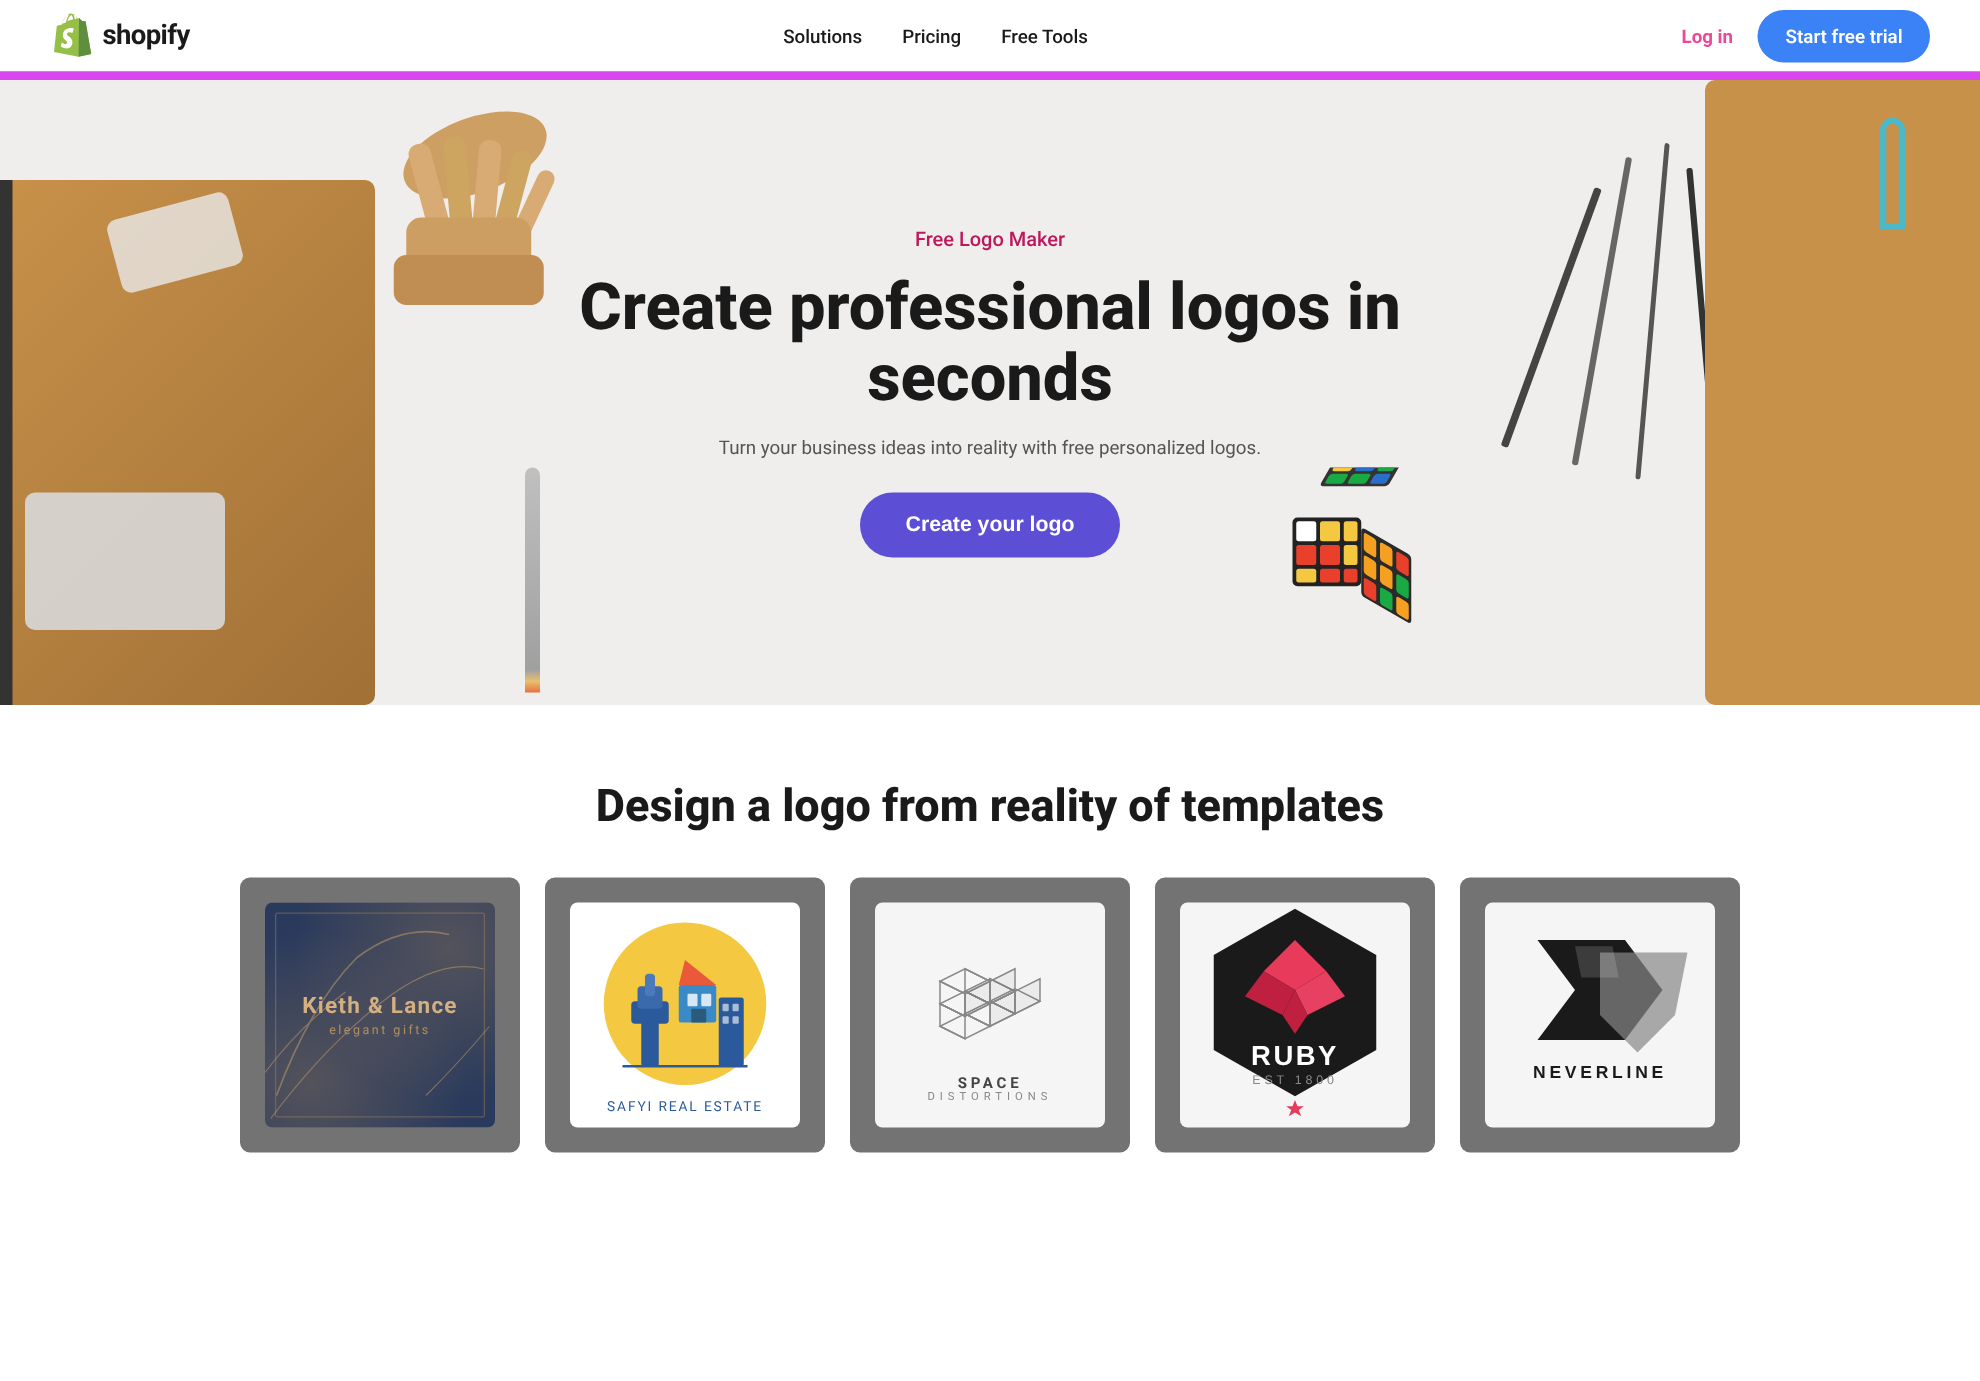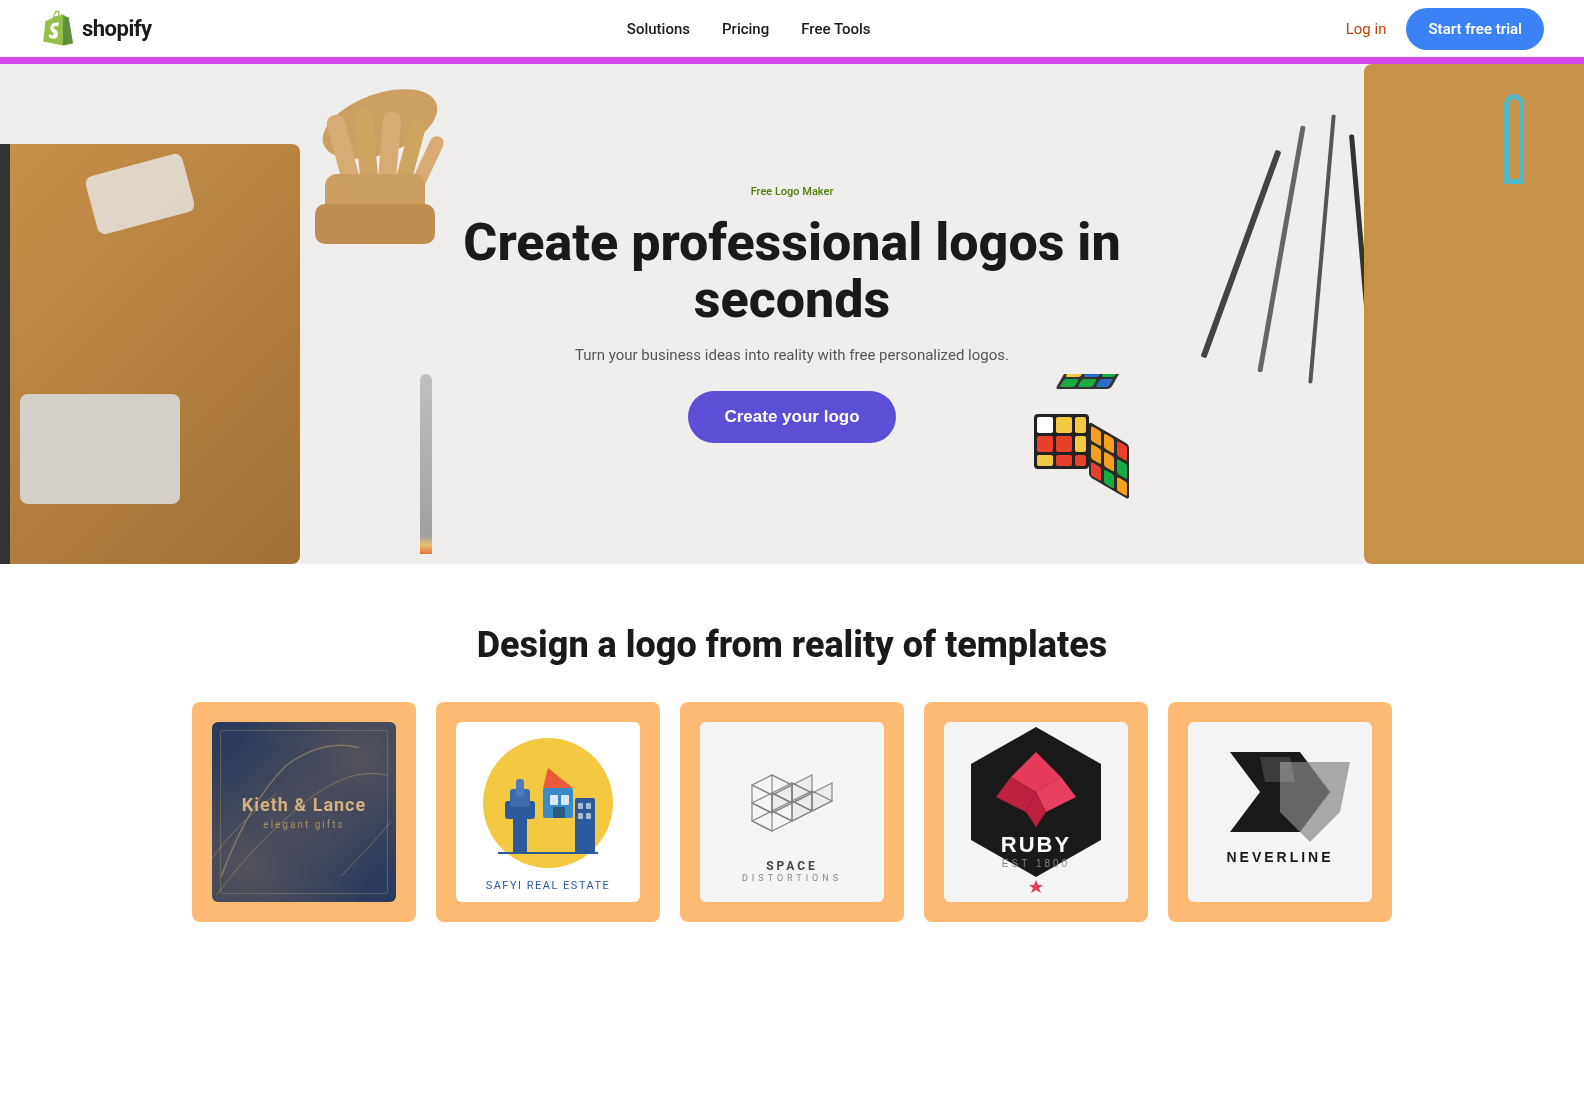--- a/index.html
+++ b/index.html
@@ -15,21 +15,21 @@
       padding: 0 40px;
     }
     .nav-logo { display: flex; align-items: center; gap: 8px; text-decoration: none; }
     .nav-logo-icon {
       width: 34px; height: 38px;
     }
     .nav-logo-text { font-size: 22px; font-weight: 700; color: #1a1a1a; letter-spacing: -0.5px; }
     .nav-links { display: flex; align-items: center; gap: 32px; }
     .nav-link { text-decoration: none; color: #1a1a1a; font-size: 15px; font-weight: 500; }
     .nav-right { display: flex; align-items: center; gap: 20px; }
-    .nav-login { text-decoration: none; color: #c2410c; font-size: 15px; font-weight: 400; }
+    .nav-login { text-decoration: none; color: #ec4899; font-size: 15px; font-weight: 700; }
     .nav-cta {
       background: #3b82f6; color: #fff; border: none; border-radius: 30px;
       padding: 12px 22px; font-size: 15px; font-weight: 600; cursor: pointer;
       text-decoration: none;
     }
 
     
     .hero {
       margin-top: 64px;
       background: #f5f5f5;
@@ -105,21 +105,21 @@
       border: 5px solid #4db8c8;
       border-radius: 10px 10px 0 0;
       background: transparent;
     }
 
     .hero-content {
       position: relative; z-index: 10;
       display: flex; flex-direction: column; align-items: center; gap: 16px;
       padding: 60px 20px;
     }
-    .hero-subtitle { font-size: 11px; color: #4d7c0f; font-weight: 500; }
+    .hero-subtitle { font-size: 16px; color: #be185d; font-weight: 500; }
     .hero-title { font-size: 52px; font-weight: 800; color: #1a1a1a; line-height: 1.1; max-width: 700px; }
     .hero-desc { font-size: 15px; color: #555; max-width: 560px; line-height: 1.5; }
     .hero-btn {
       background: #5c4fd6; color: #fff; border: none; border-radius: 30px;
       padding: 16px 36px; font-size: 17px; font-weight: 600; cursor: pointer;
       margin-top: 8px;
     }
 
     
     .templates-section {
@@ -127,21 +127,21 @@
       padding: 60px 40px 40px;
       text-align: center;
     }
     .templates-title { font-size: 36px; font-weight: 800; color: #1a1a1a; margin-bottom: 36px; }
     .templates-grid {
       display: flex; gap: 20px; justify-content: center; align-items: stretch;
       flex-wrap: nowrap;
       max-width: 1200px; margin: 0 auto;
     }
     .template-card {
-      background: #fdba74;
+      background: #737373;
       border-radius: 8px;
       overflow: hidden;
       flex: 1; min-width: 180px; max-width: 240px;
       min-height: 200px;
       display: flex; flex-direction: column; align-items: center; justify-content: center;
       padding: 20px;
       cursor: pointer;
     }
 
     

